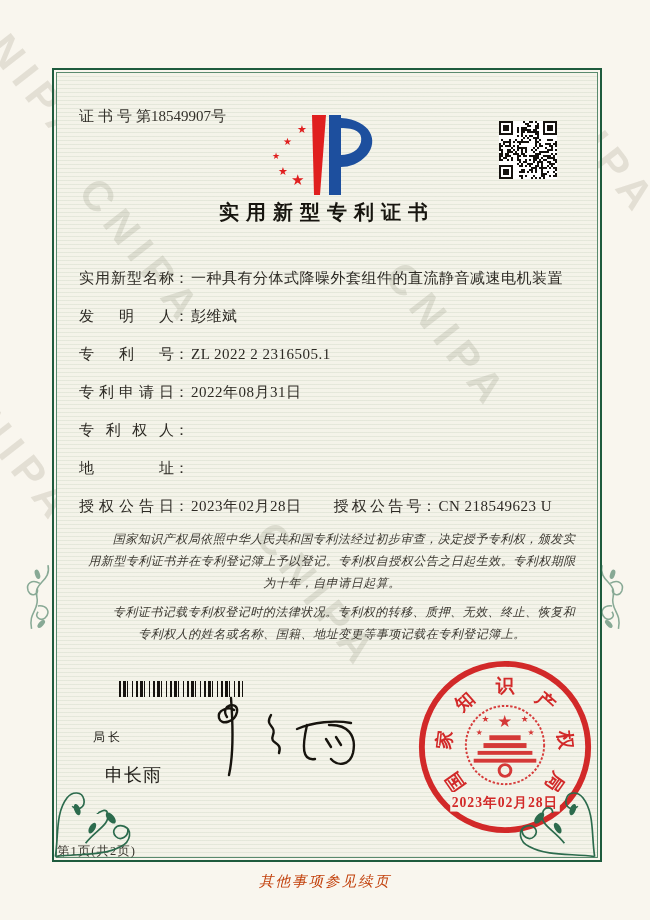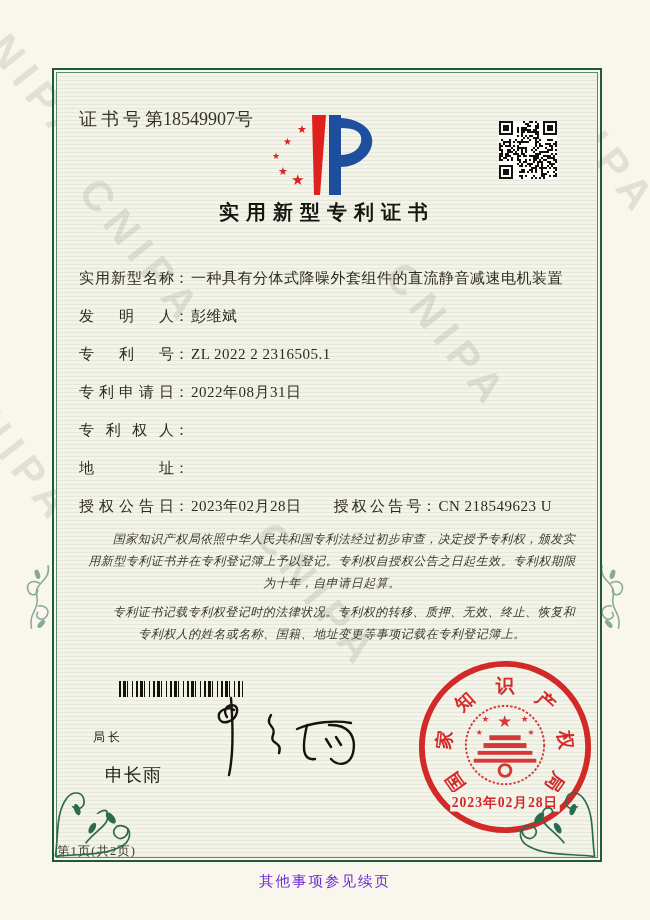--- a/index.html
+++ b/index.html
@@ -11,21 +11,21 @@
       font-size:42px;letter-spacing:9px;color:rgba(168,160,140,0.26);transform:rotate(52deg);
       transform-origin:left top;white-space:nowrap;pointer-events:none;z-index:0;}
   .wm.inner{color:rgba(150,152,128,0.24);}
 
   
   .frame{position:absolute;left:52px;top:68px;width:546px;height:790px;border:2px solid #1e5b3d;z-index:1;}
   .frame-inner{position:absolute;left:2px;top:2px;right:2px;bottom:2px;border:1px solid #5a8a6e;
       background-color:#f4f3e9;
       background-image:repeating-linear-gradient(0deg, rgba(122,152,118,0.13) 0px, rgba(122,152,118,0.13) 1px, transparent 1px, transparent 4px);}
 
-  .certno{position:absolute;left:22px;top:34px;font-size:18px;color:#33302a;z-index:2;}
+  .certno{position:absolute;left:22px;top:34px;font-size:15px;color:#33302a;z-index:2;}
   .certno .pre{letter-spacing:4px;}
 
   .logo{position:absolute;left:208px;top:38px;width:118px;height:90px;z-index:2;}
   .qr{position:absolute;left:442px;top:48px;width:58px;height:58px;z-index:2;}
 
   .title{position:absolute;left:0;right:0;top:126px;text-align:center;font-size:20px;font-weight:bold;
       letter-spacing:7px;color:#17150f;z-index:2;}
 
   .fields{position:absolute;left:22px;right:17px;top:196px;z-index:2;}
   .field-row{display:flex;align-items:baseline;height:24px;margin-bottom:14px;font-size:15px;color:#2d2a24;}
@@ -45,22 +45,22 @@
   .juzhang{position:absolute;left:36px;top:656px;font-size:12px;letter-spacing:3px;color:#23201b;z-index:2;}
   .juzhang-name{position:absolute;left:48px;top:690px;font-size:18px;letter-spacing:1px;color:#23201b;z-index:2;}
   .sig{position:absolute;left:128px;top:620px;width:190px;height:104px;z-index:2;}
 
   .seal{position:absolute;left:358px;top:584px;width:180px;height:180px;z-index:3;opacity:0.95;}
   .seal-ring-char{font-size:19px;font-weight:bold;fill:#d11f1f;}
 
   .pageno{position:absolute;left:0;right:0;top:770px;text-align:left;font-size:12.5px;
       letter-spacing:1px;color:#3a372f;z-index:2;}
 
-  .cont{position:absolute;left:0;right:0;top:872px;text-align:center;font-size:14.5px;
-      color:#6d28d9;letter-spacing:2px;z-index:1;}
+  .cont{position:absolute;left:0;right:0;top:872px;text-align:center;font-size:14.5px;font-style:italic;
+      color:#c2410c;letter-spacing:2px;z-index:1;}
 
   .flourish{position:absolute;width:88px;height:84px;z-index:2;}
   .fl-br{left:512px;top:776px;}
   .fl-bl{left:50px;top:776px;transform:scaleX(-1);}
   .fl-mr{left:574px;top:548px;width:70px;height:100px;opacity:0.55;transform:rotate(-12deg);}
   .fl-ml{left:6px;top:548px;width:70px;height:100px;opacity:0.55;transform:scaleX(-1) rotate(-12deg);}
 </style>
 </head>
 <body>
 

